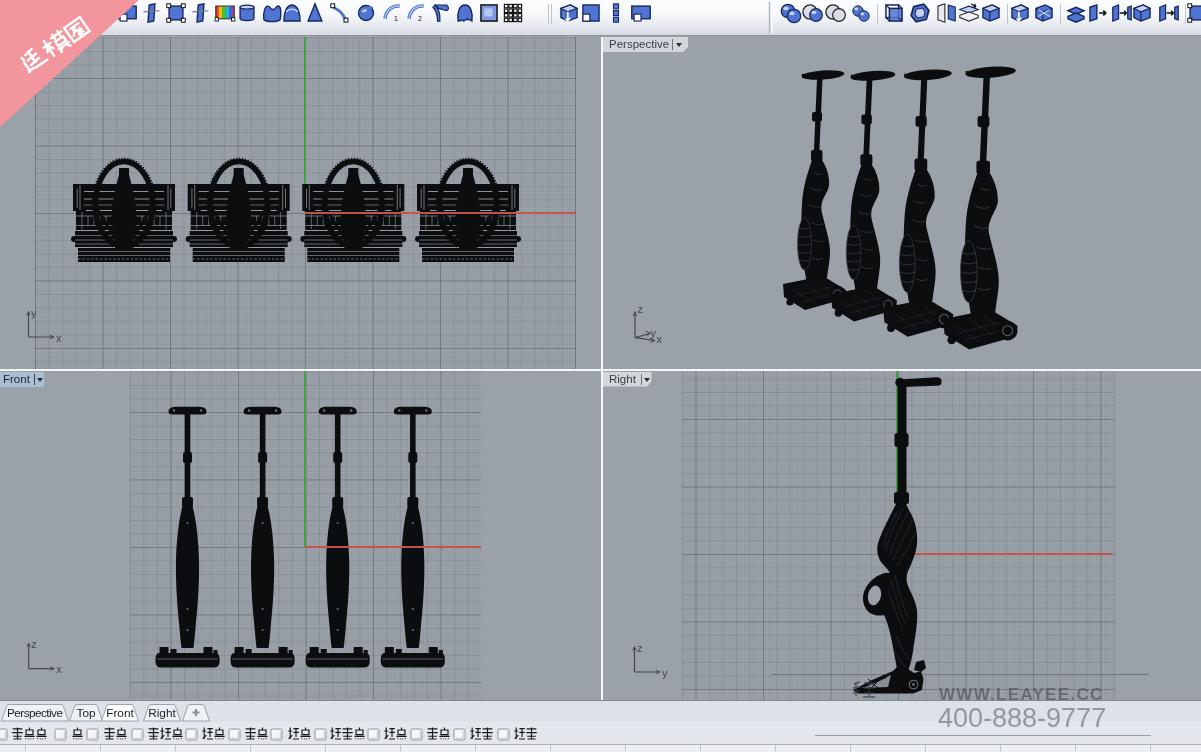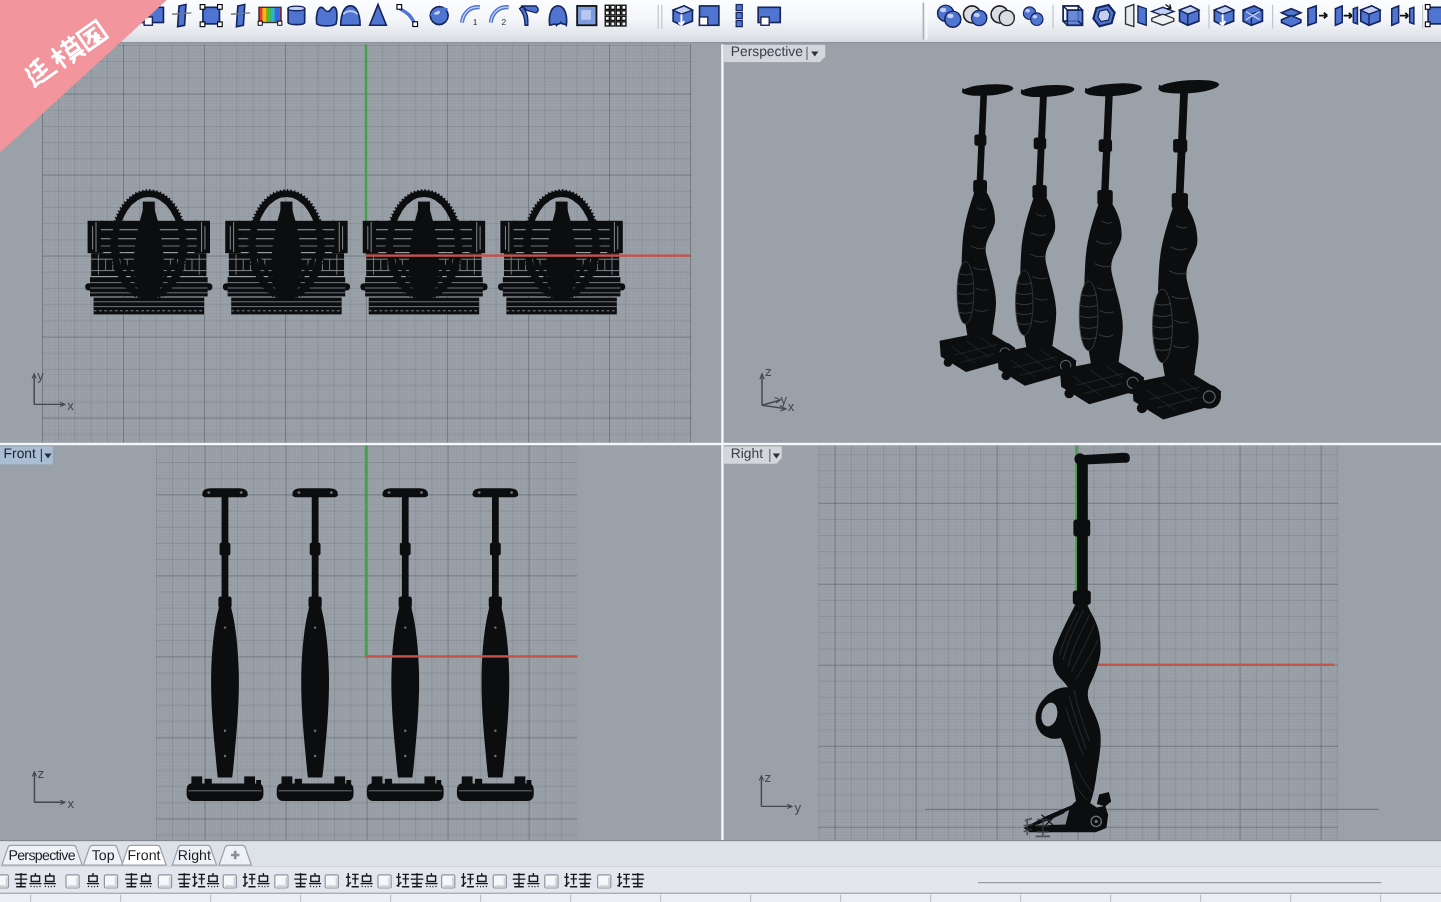--- a/index.html
+++ b/index.html
@@ -530,20 +530,22 @@
       <rect x="498" y="29" width="11" height="11" rx="1.2" fill="#f5f7f9" stroke="#8f959d" stroke-width="1"></rect>
       <path d="M499.5,38.5 L507.5,38.5 L507.5,31" stroke="#cdd2d8" stroke-width="1.5" fill="none"></path>
       <g stroke="#17181a" stroke-width="1.15" fill="none">
         <path d="M516.2,27.6 V39 M514.3,31 L518,31 M514.6,38.6 L518.4,35.2"></path>
         <path d="M519.4,28.6 H524.8 M522,28.6 V37 M519.4,32.4 H524.8 M519,39 H525"></path>
       </g>
       <g stroke="#17181a" stroke-width="1.15" fill="none">
         <path d="M526.7,28.8 H536.3 M526.2,32.6 H536.8 M527.2,36.2 H535.8 M531.5,27.4 V39 M527.5,39 H535.5"></path>
       </g>
     </svg>
+    <div style="position:absolute;left:939px;top:685px;width:260px;font-weight:bold;font-size:17px;letter-spacing:1.3px;color:rgba(62,68,78,0.55);">WWW.LEAYEE.CC</div>
+    <div style="position:absolute;left:938px;top:703px;width:260px;font-size:27px;letter-spacing:0px;color:rgba(120,126,134,0.75);">400-888-9777</div>
     <div style="position:absolute;left:815px;top:734.5px;width:336px;height:1px;background:rgba(130,135,142,0.8);"></div>
     <svg width="24" height="20" style="position:absolute;left:852px;top:680px">
 <g stroke="rgba(55,60,68,0.75)" stroke-width="1.4" fill="none">
 <path d="M2,4 L8,2 M1,8 L9,7 M4,2 V16 M1,13 L8,11 M12,3 H22 M17,3 V17 M12,8 H22 M12,13 H22 M11,17 H23"></path>
 </g>
     </svg>
     <svg width="160" height="150" style="position:absolute;left:0;top:0">
 <path d="M0,0 L139,0 L0,127 Z" fill="#f2959c"></path>
 <g transform="translate(32,83) rotate(-35)">
 <g stroke="#ffffff" stroke-width="2.6" fill="none" stroke-linecap="round">

